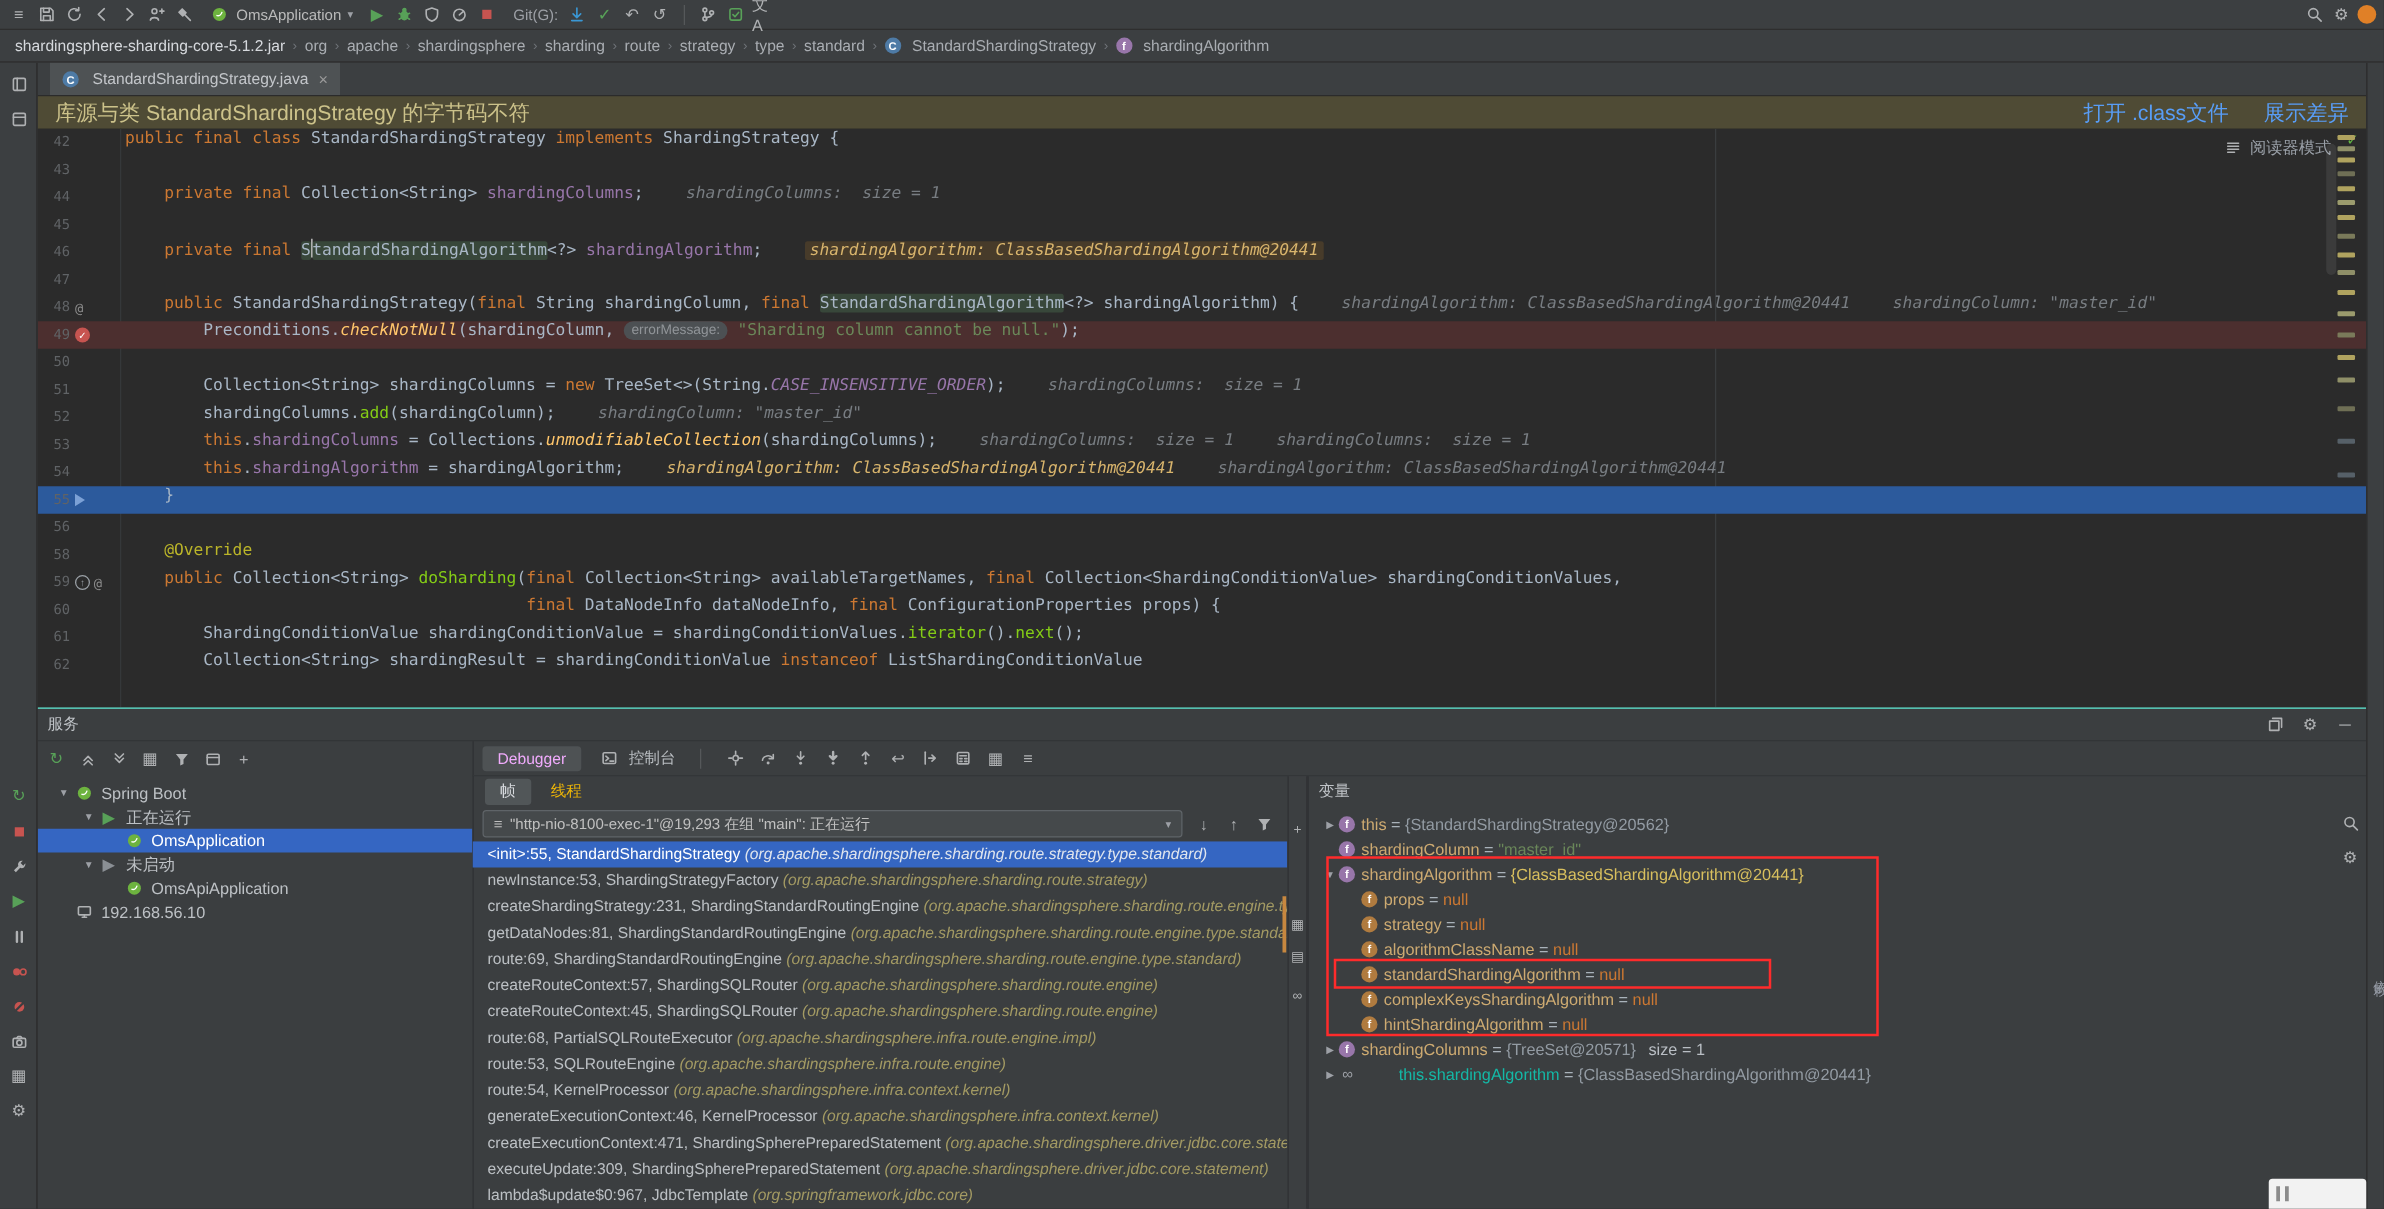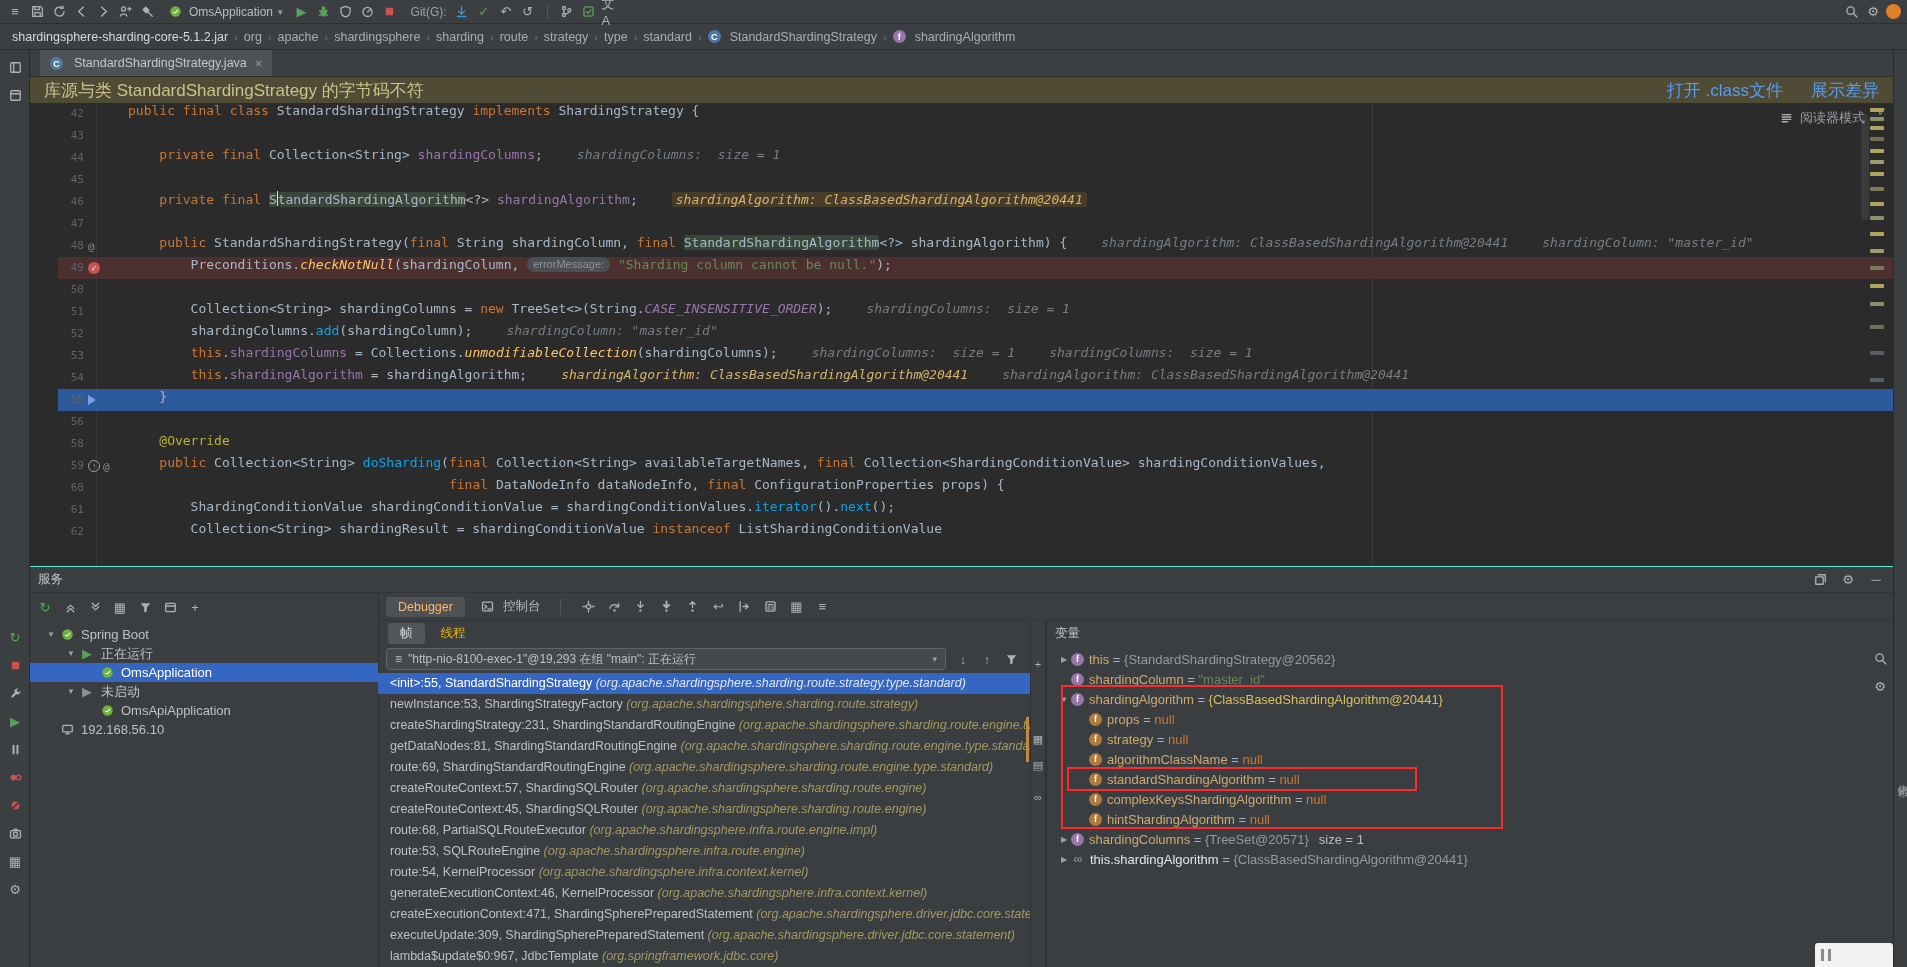--- a/index.html
+++ b/index.html
@@ -47,36 +47,36 @@
   .tab .close { color:#9a9a9a; font-size:13px; margin-left:2px; }
   #notif { position:absolute; left:30px; top:77px; right:14px; height:26px; background:#4f4b35;
     display:flex; align-items:center; padding:0 14px; gap:28px; font-size:17px; }
   .notif-msg { color:#ccc28a; }
   .notif-link { color:#589df6; cursor:pointer; }
 
   
   #editor { position:absolute; left:30px; top:103px; right:14px; height:463px; background:#2b2b2b; overflow:hidden; }
   #guide { position:absolute; left:1342px; top:0; bottom:0; width:1px; background:#3a3d3f; }
   #gutter-line { position:absolute; left:66px; top:0; bottom:0; width:1px; background:#35383a; }
-  .line { position:relative; height:22px;margin-left:28px; }
+  .line { position:relative; height:22px; }
   .line.bp { background:#4c2f2f; }
   .line.exec { background:#2c5a9c; }
   .lnum { position:absolute; left:0; width:26px; text-align:right; color:#606366;
     font:11px "DejaVu Sans Mono",monospace; line-height:22px; }
   .gut { position:absolute; left:30px; width:38px; height:22px; display:flex; align-items:center; gap:3px; }
   .g-at { color:#8c8c8c; font-size:11px; font-family:"DejaVu Sans Mono",monospace; }
   .bp-dot { width:12px; height:12px; border-radius:50%; background:#c75450; color:#fff; font-size:8px;
     display:inline-flex; align-items:center; justify-content:center; }
   .execmark { width:0; height:0; border-top:5px solid transparent; border-bottom:5px solid transparent;
     border-left:8px solid #7ca1d6; }
   .ovr { width:12px; height:12px; border:1px solid #9aa0a6; border-radius:50%; color:#9aa0a6; font-size:8px;
     display:inline-flex; align-items:center; justify-content:center; }
   .code { position:absolute; left:70px; top:0; height:22px; line-height:22px;
     font:13px "DejaVu Sans Mono",monospace; white-space:pre; color:#a9b7c6; }
-  .k { color:#cc7832; } .f { color:#9876aa; } .m { color:#0ea5e9; }
+  .k { color:#cc7832; } .f { color:#9876aa; } .m { color:#84cc16; }
   .sm { color:#ffc66b; font-style:italic; } .sf { color:#9876aa; font-style:italic; }
   .s { color:#6a8759; } .a { color:#bbb529; } .c { color:#808080; }
   .hl { background:rgba(88,142,96,.28); border-radius:2px; }
   .chip { display:inline-block; background:#4c5053; color:#909498; font:11px "Liberation Sans",sans-serif;
     border-radius:8px; padding:0 6px; line-height:15px; vertical-align:1px; }
   .caret { display:inline-block; width:0; border-left:1.5px solid #dcdcdc; height:15px; vertical-align:-2px; }
   .hint { font-style:italic; margin-left:34px; }
   .hint.g { color:#787d82; }
   .hint.gold { color:#d8b46c; }
   .hint.goldbg { color:#d8b46c; background:rgba(122,90,39,.35); padding:0 4px; border-radius:2px; }
@@ -99,21 +99,21 @@
   #svc-tree { position:absolute; left:0; top:54px; width:348px; bottom:0; padding-top:4px; overflow:hidden; }
   #tree-divider { position:absolute; left:348px; top:26px; bottom:0; width:1px; background:#2f3133; }
   .tree-row { height:19px; display:flex; align-items:center; font-size:13px; color:#bdc1c5; white-space:nowrap; }
   .tree-row.sel { background:#3566c2; color:#fff; }
   .tw { width:14px; text-align:center; font-size:8px; color:#9da0a6; flex:none; }
   .tree-ico { margin-right:5px; display:inline-flex; }
 
   #dbg-row1 { position:absolute; left:348px; top:26px; right:0; height:28px; display:flex;
     align-items:center; padding-left:8px; gap:2px; border-bottom:1px solid #333638; }
   .dtab { padding:3px 12px; font-size:12.5px; color:#b9bdc1; display:flex; align-items:center; gap:6px; }
-  .dtab.active { background:#4e5254; border-radius:3px; color:#fdba74;align-items:flex-end; }
+  .dtab.active { background:#4e5254; border-radius:3px; color:#f0abfc;align-items:flex-end; }
   #dbg-steps { display:flex; align-items:center; gap:8px; margin-left:10px; }
   #dbg-row2 { position:absolute; left:348px; top:54px; width:668px; height:24px; display:flex;
     align-items:center; gap:4px; padding-left:10px; }
   .ftab { padding:2px 12px; font-size:12.5px; color:#eab308; }
   .ftab.active { background:#515658; border-radius:3px; color:#d6d9dd; }
   #thread-row { position:absolute; left:348px; top:78px; width:668px; height:28px; display:flex;
     align-items:center; gap:8px; padding-left:8px; }
   #thread-dd { width:560px; height:22px; background:#45494b; border:1px solid #5f6468; border-radius:3px;
     display:flex; align-items:center; gap:6px; padding:0 8px; font-size:12px; color:#c0c0c0;
     white-space:nowrap; overflow:hidden; }
@@ -127,21 +127,21 @@
   .frame-row.sel .fpkg { color:#dfe5ee; }
   #side-strip { position:absolute; left:1000px; top:54px; width:16px; bottom:0; background:#3c3f41;
     border-left:1px solid #2f3133; border-right:1px solid #2f3133; }
   #side-strip .ico { position:absolute; left:-1px; width:16px; height:16px; font-size:11px; }
   #frames-thumb { position:absolute; left:996px; top:150px; width:3px; height:45px; background:#c7873f; }
 
   #vars-panel { position:absolute; left:1016px; top:54px; right:0; bottom:0; border-left:1px solid #2f3133; }
   #vars-header { height:24px; display:flex; align-items:center; padding-left:8px; color:#bfc3c7; font-size:12.5px; }
   #vars-list { position:absolute; left:0; top:28px; right:0; bottom:0; overflow:hidden; }
   .var-row { height:20px; display:flex; align-items:center; font-size:13px; white-space:nowrap; }
-  .vname { color:#cdaa71; } .wname { color:#e5e5e5; }
+  .vname { color:#cdaa71; } .wname { color:#14b8a6;margin-left:29px; }
   .veq { color:#a9b2ba; }
   .vval.ref { color:#939ba3; } .vval.str { color:#6a8759; } .vval.null { color:#cc7832; } .vval.gold { color:#d8bf5e; }
   .vextra { color:#b9bec4; margin-left:10px; }
   .vwatch-ico { color:#9da0a6; font-size:12px; margin-right:5px; width:14px; text-align:center; }
   #anno-outer { position:absolute; left:14px; top:64px; width:442px; height:144px;
     border:2px solid #ff2b2b; pointer-events:none; z-index:5; }
   #anno-inner { position:absolute; left:20px; top:146px; width:350px; height:24px;
     border:2px solid #ff2b2b; pointer-events:none; z-index:6; }
   #vars-side { position:absolute; right:4px; top:28px; display:flex; flex-direction:column; gap:10px; }
 

